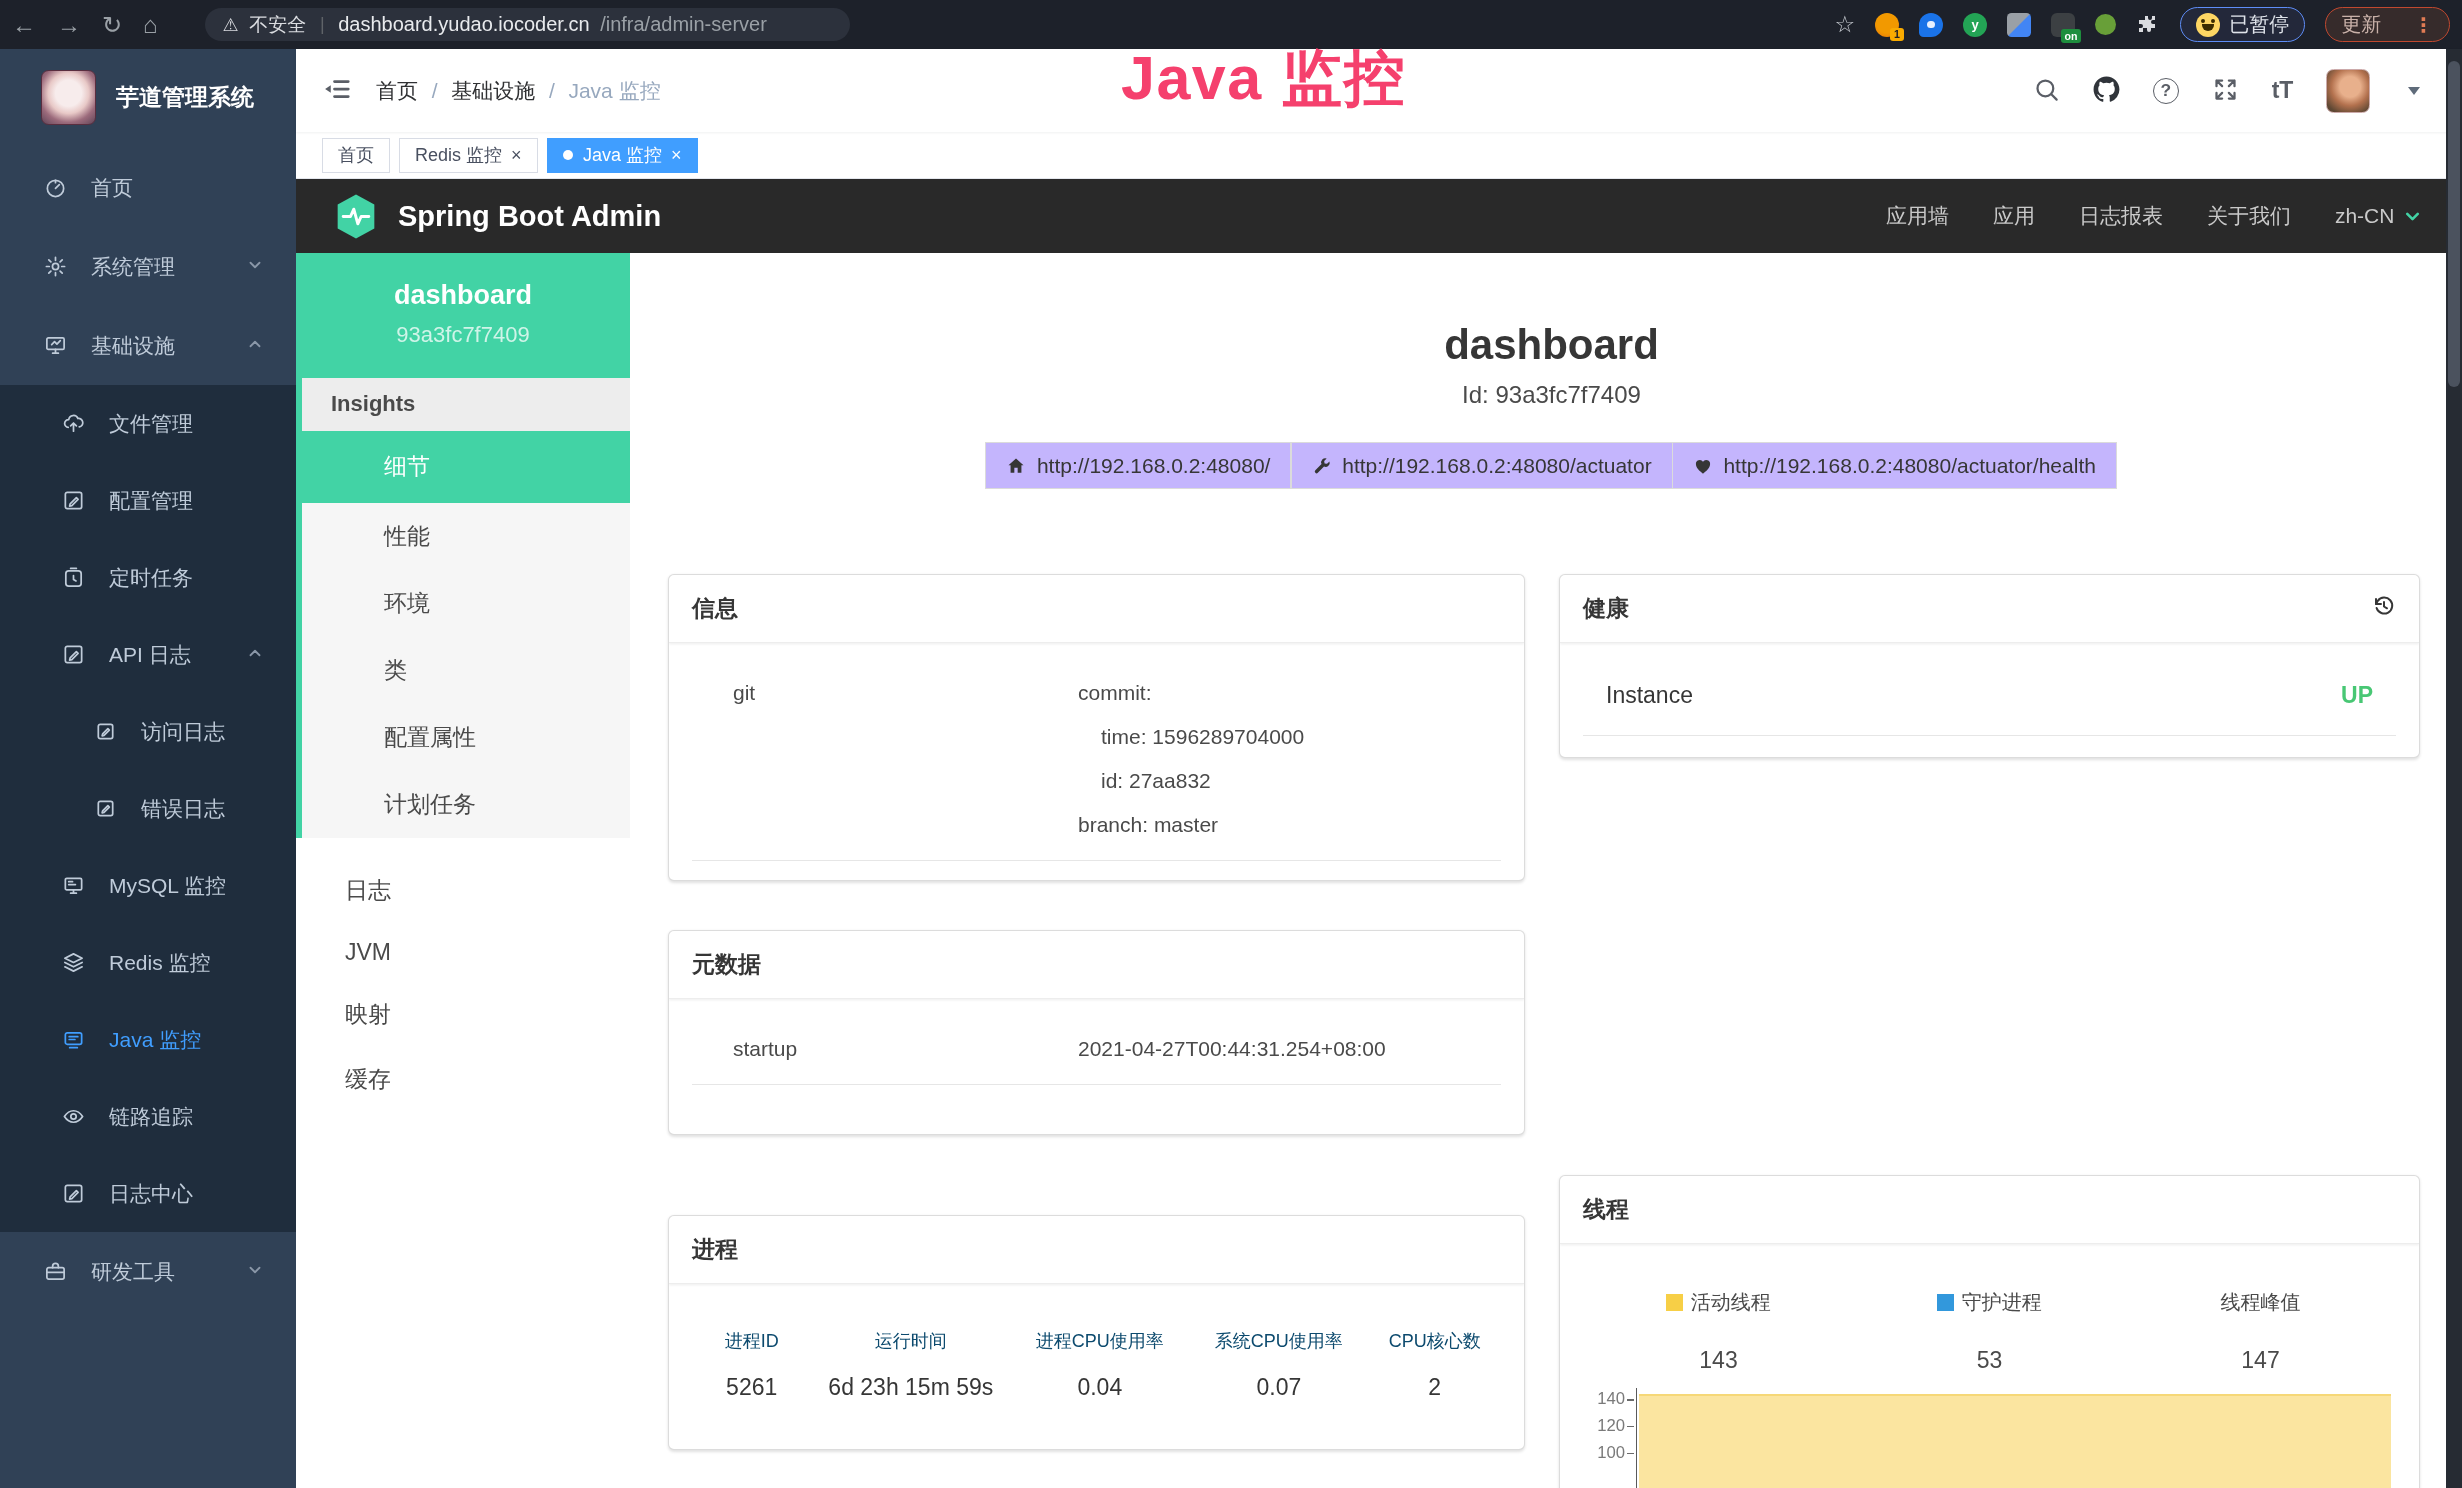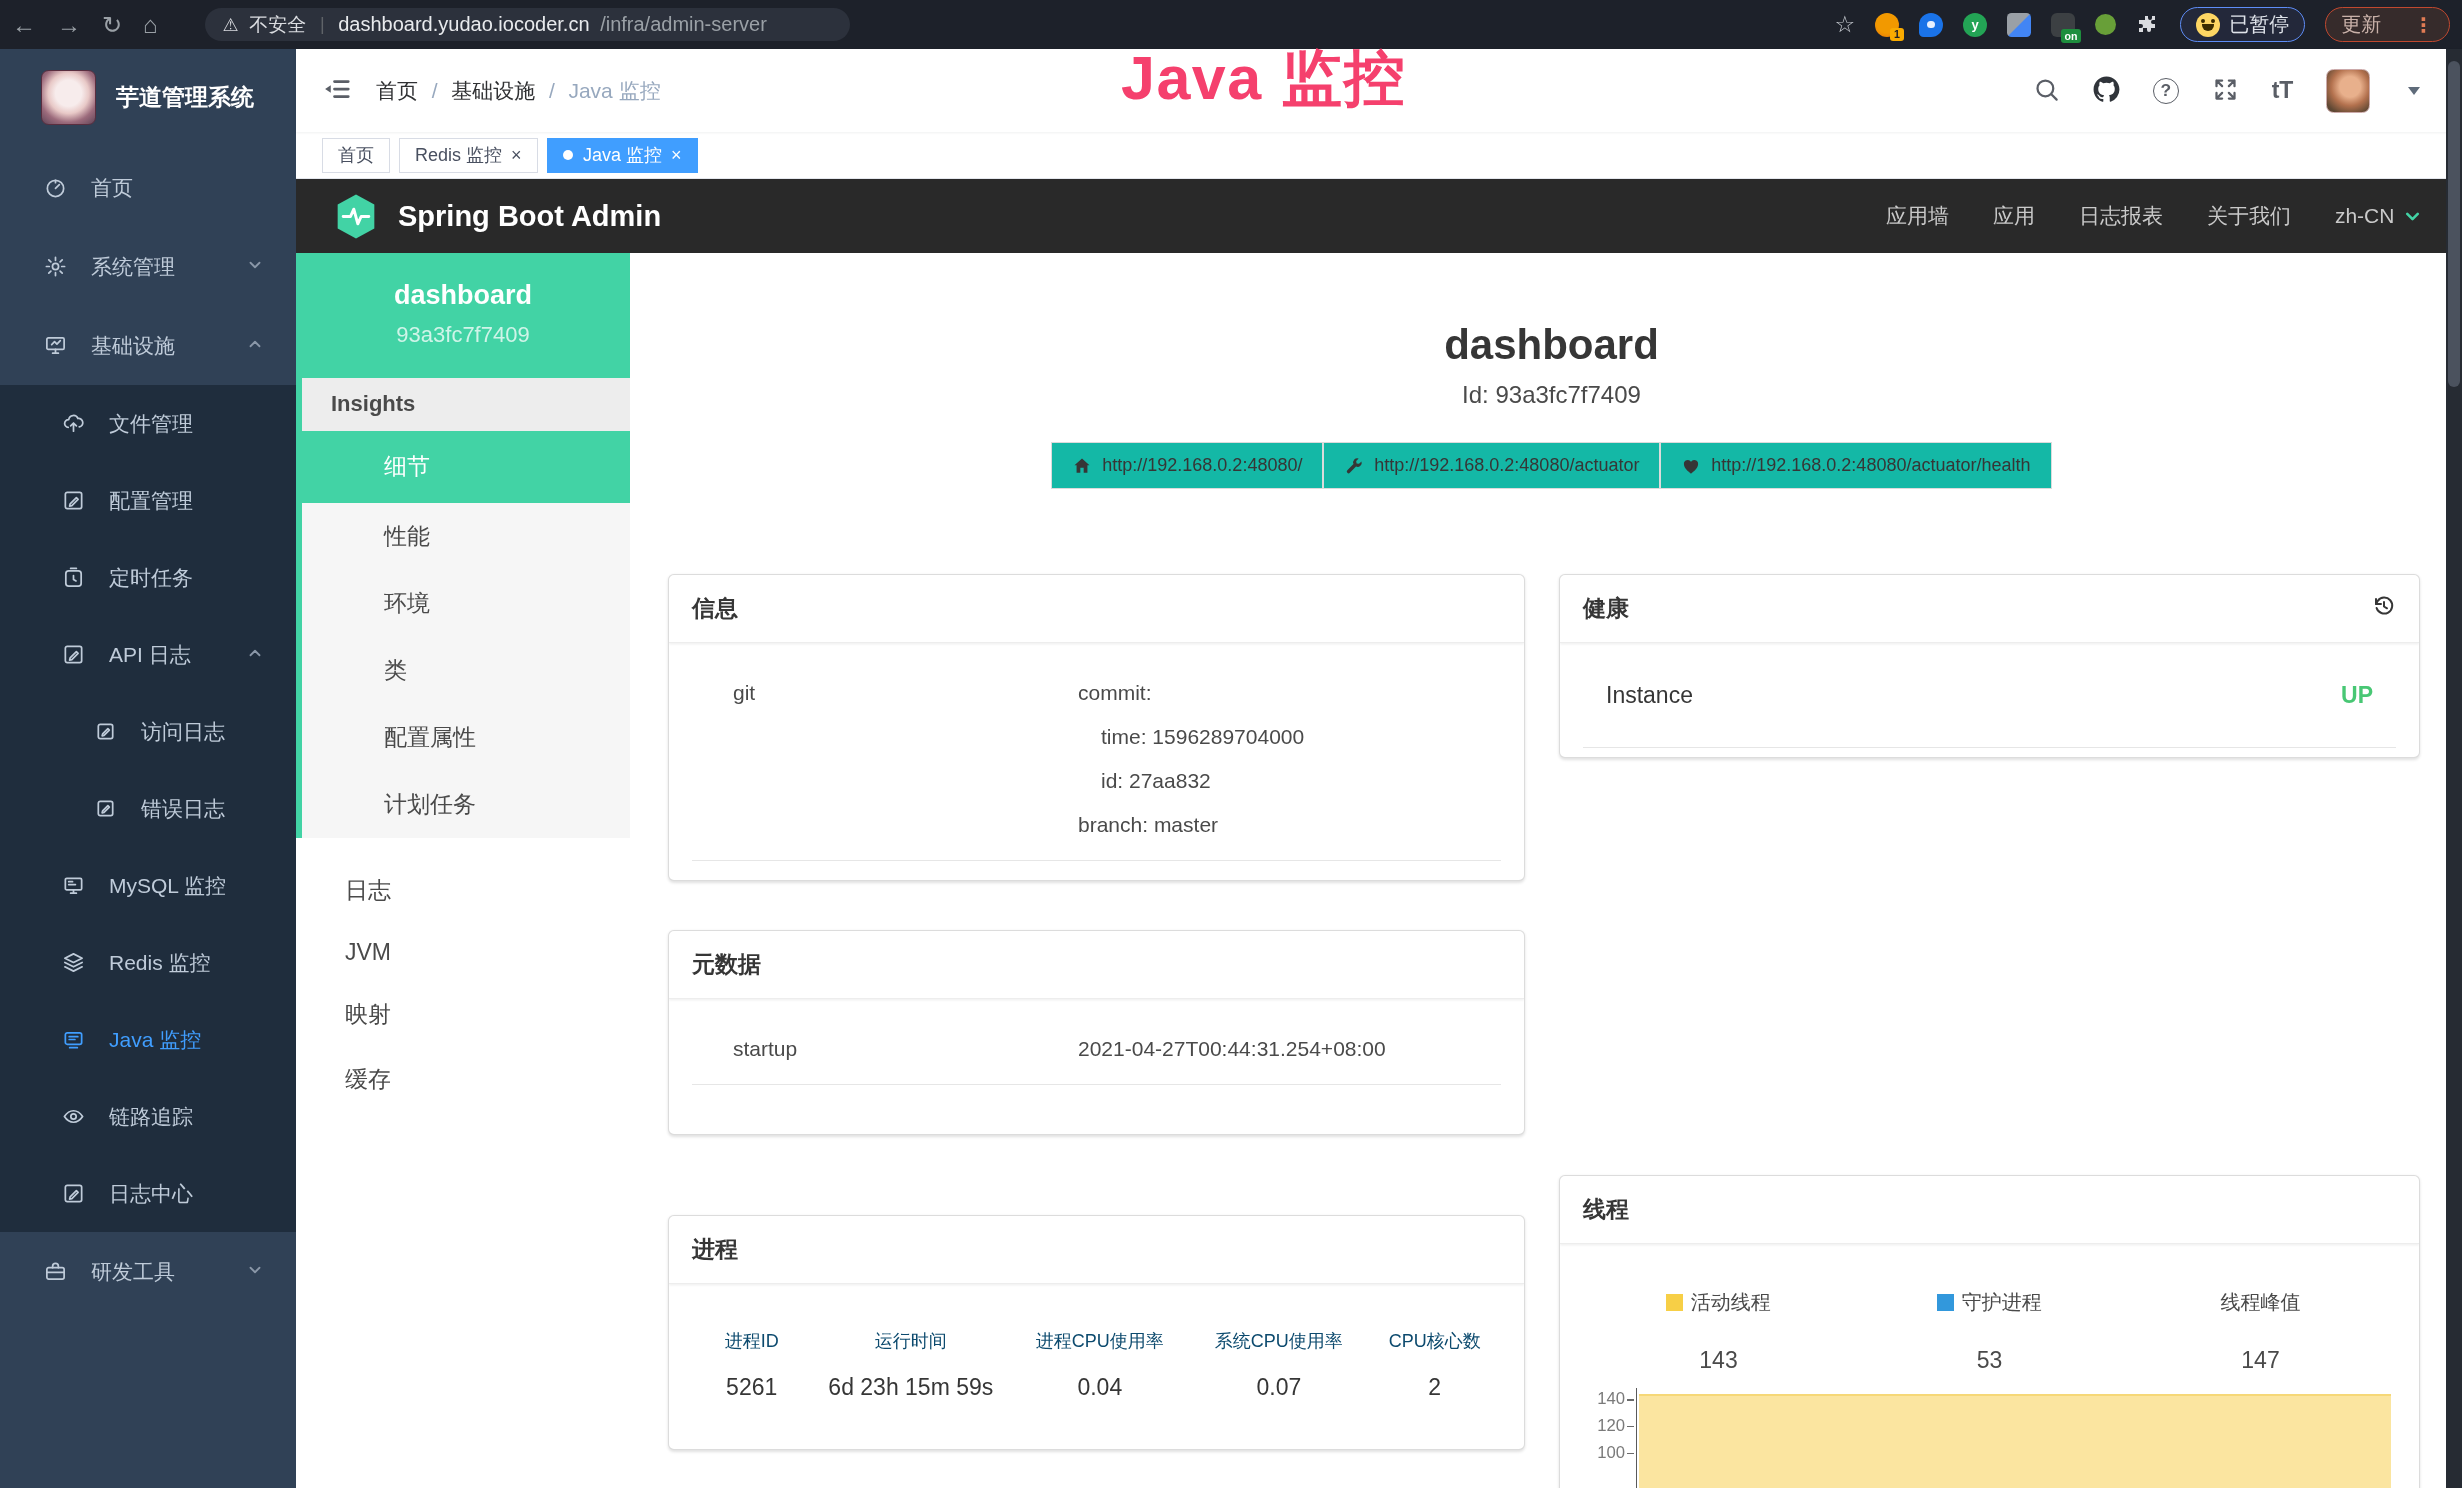--- a/index.html
+++ b/index.html
@@ -97,39 +97,39 @@
   .sba-item { font-size:23px; color:#4a4a4a; cursor:pointer; }
   .sba-group .sba-item { background:#f6f6f6; padding:18px 0 18px 82px; }
   .sba-group .sba-item.active { background:#42d3a5; color:#fff; padding-top:20.5px; padding-bottom:20.5px; }
   .sba-plain { margin-top:20px; }
   .sba-plain .sba-item { background:#fff; padding:16.7px 0 16.7px 49px; }
 
   .sba-content { flex:1; padding:0 27px 0 38px; min-width:0; }
   .page-title { text-align:center; margin-top:68px; font-size:42px; font-weight:700; color:#363636; }
   .page-sub { text-align:center; margin-top:12px; font-size:24px; color:#4a4a4a; }
   .links-row { display:flex; justify-content:center; margin-top:33px; }
-  .link-box { display:inline-flex; align-items:center; height:47px; padding:0 20px; border:0.8px solid #dbdbdb; background:#14b8a6; font-size:18px; color:#363636; gap:10.6px; margin-left:-0.8px; cursor:pointer; }
+  .link-box { display:inline-flex; align-items:center; height:47px; padding:0 20px; border:0.8px solid #dbdbdb; background:#c4b5fd; font-size:21px; color:#363636; gap:10.6px; margin-left:-0.8px; cursor:pointer; }
   .link-box svg { width:20px; height:20px; fill:none; stroke:#363636; stroke-width:2; stroke-linecap:round; stroke-linejoin:round; }
   .link-box svg.fillic { fill:#363636; stroke:none; }
 
   .cards { display:flex; gap:34px; margin-top:85px; }
   .colL { width:857px; display:flex; flex-direction:column; }
   .colR { width:861px; display:flex; flex-direction:column; }
   .card { background:#fff; border:0.8px solid rgba(10,10,10,.14); border-radius:6px; box-shadow:0 1.5px 3px rgba(10,10,10,.12); overflow:hidden; }
   .card-header { padding:18px 23px; font-size:23px; font-weight:700; color:#363636; border-bottom:0.8px solid #ededed; box-shadow:0 1.5px 2.3px rgba(10,10,10,.06); display:flex; align-items:center; }
   .card-body { padding:27px 23px 0; }
   .hist-ic { margin-left:auto; }
   .hist-ic svg { width:24px; height:24px; fill:none; stroke:#363636; stroke-width:2; stroke-linecap:round; stroke-linejoin:round; }
 
   .kv-row { display:flex; padding:10.6px 21px 23px; border-bottom:0.8px solid #e6e6e6; font-size:21px; color:#4a4a4a; }
   .kv-label { width:345px; flex-shrink:0;margin-left:20px; }
   .kv-lines { display:flex; flex-direction:column; gap:20px; }
   .kv-lines .ind { padding-left:23px; }
 
-  .health-row { display:flex; justify-content:space-between; align-items:center; padding:12px 23px 38px; border-bottom:0.8px solid #e6e6e6; font-size:23px; color:#363636; }
+  .health-row { display:flex; justify-content:space-between; align-items:center; padding:12px 23px 26px; border-bottom:0.8px solid #e6e6e6; font-size:23px; color:#363636; }
   .status-up { color:#48c774; font-weight:700; }
 
   .proc-table { display:flex; padding-top:18px; }
   .proc-col { text-align:center; }
   .proc-col .pl { font-size:18px; color:#0c4a6e; }
   .proc-col .pv { font-size:23px; color:#363636; margin-top:21px; }
   .w1{flex:0.9;} .w2{flex:1.5;} .w3{flex:1.35;} .w4{flex:1.35;} .w5{flex:1.0;}
 
   .legend-row { display:flex; padding-top:18px; }
   .leg { flex:1; text-align:center; font-size:20px; color:#4a4a4a; display:flex; justify-content:center; align-items:center; gap:7.6px; }

